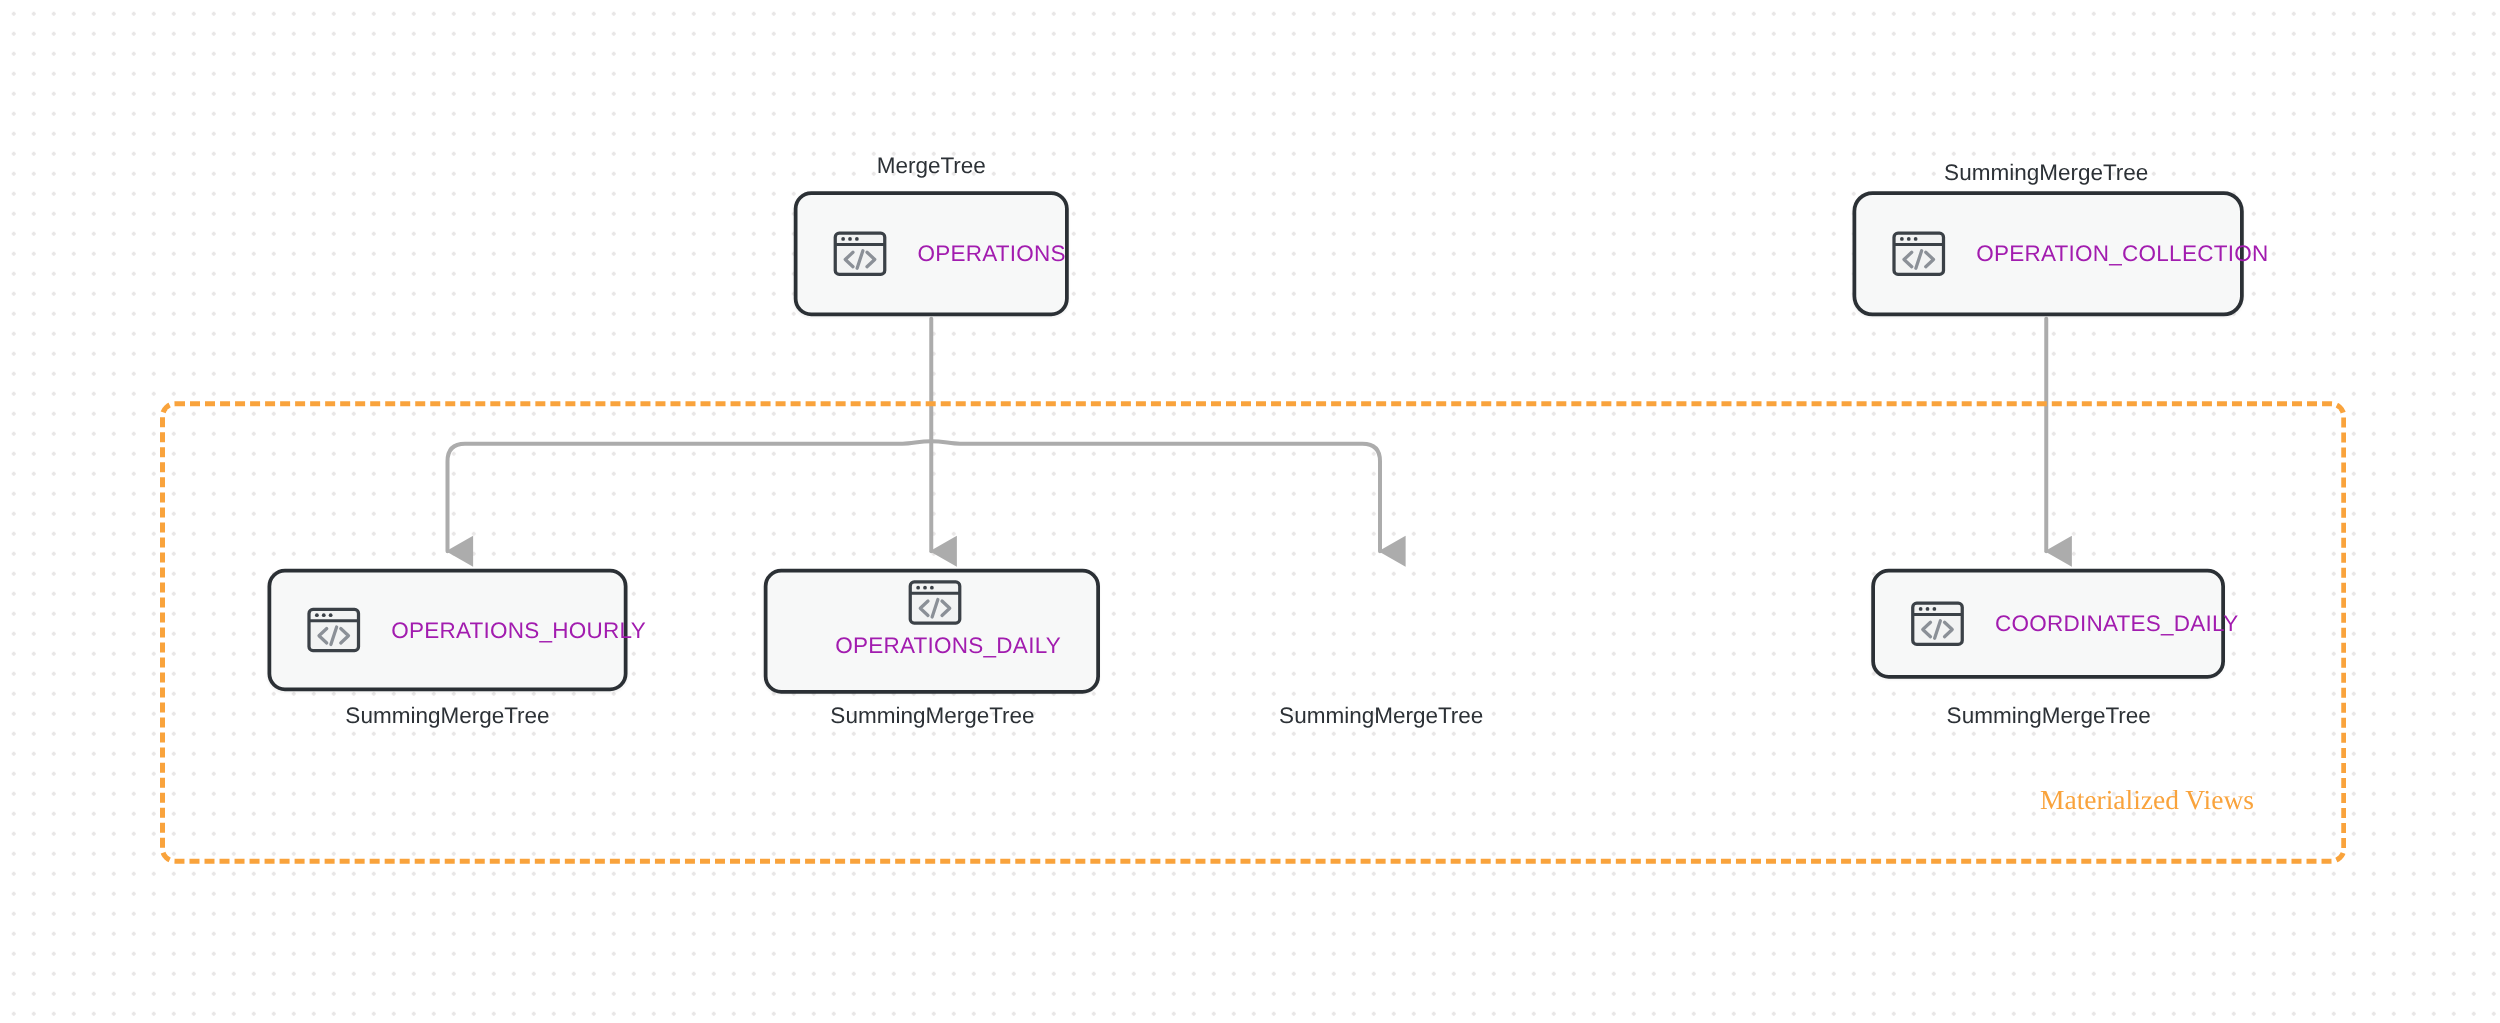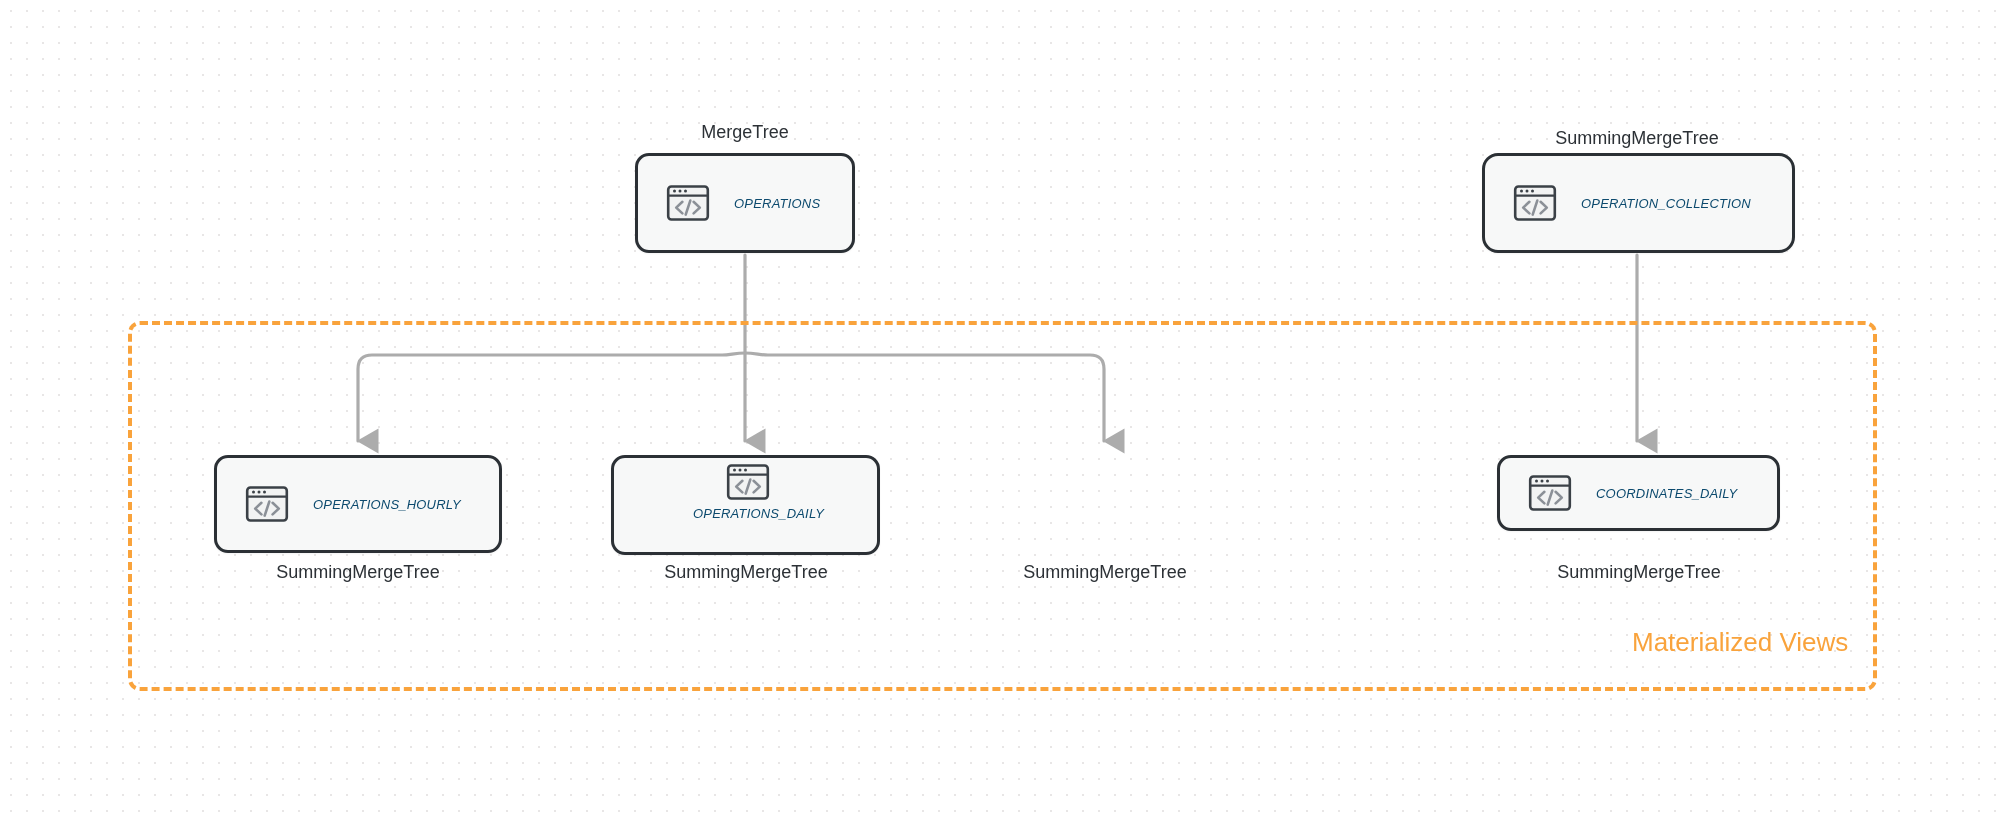--- a/index.html
+++ b/index.html
@@ -32,22 +32,22 @@
   
   .mv-group {
     position: absolute;
     border: 4px dashed #F9A33C;
     border-radius: 12px;
     box-sizing: border-box;
   }
   .mv-group-label {
     position: absolute;
     color: #F9A33C;
-    font-size: 26px;
-    font-family: Liberation Sans, sans-serif;
+    font-size: 22px;
+    font-family: Liberation Serif, serif;
     white-space: nowrap;
   }
 
   
   .node {
     position: absolute;
     box-sizing: border-box;
     background: #f7f8f8;
     border: 3.5px solid #2b3035;
     border-radius: 14px;
@@ -56,23 +56,22 @@
     padding-left: 26px;
     box-shadow: 0 1px 2px rgba(0,0,0,0.05);
   }
   .node-icon {
     flex: 0 0 auto;
     width: 48px;
     height: 48px;
     margin-right: 22px;
   }
   .node-label {
-    font-style: italic;
-    font-size: 13px;
-    color: #0c4a6e;
+    font-size: 18px;
+    color: #a21caf;
     letter-spacing: 0.2px;
     white-space: nowrap;
     font-family: "Liberation Sans", sans-serif;
   }
   .engine-label {
     position: absolute;
     font-size: 18px;
     color: #2c3136;
     white-space: nowrap;
     text-align: center;
@@ -170,21 +169,21 @@
         <path d="M29.6,22.8 L35.8,28.6 L29.6,34.4" fill="none" stroke="#8b9097" stroke-width="2.6" stroke-linecap="round" stroke-linejoin="round"></path>
         <path d="M26.3,21.6 L21.7,35.6" fill="none" stroke="#8b9097" stroke-width="2.6" stroke-linecap="round"></path>
       </svg>
     </span>
     <span class="node-label">OPERATIONS_DAILY</span>
   </div>
   <div class="engine-label" style="left:646px; top:562px; width:200px;">SummingMergeTree</div>
 
   <div class="engine-label" style="left:1005px; top:562px; width:200px;">SummingMergeTree</div>
 
-  <div class="node" style="left:1497px; top:455px; width:283px; height:76px;">
+  <div class="node" style="left:1497px; top:455px; width:283px; height:88px;">
     <span class="node-icon">
       <svg viewBox="0 0 48 48" width="48" height="48" xmlns="http://www.w3.org/2000/svg">
         <rect x="4.2" y="7.5" width="39.6" height="33" rx="3.2" fill="#f2f3f3" stroke="#3b4147" stroke-width="2.6"></rect>
         <path d="M4.2,16.6 L43.8,16.6" stroke="#3b4147" stroke-width="2.4"></path>
         <circle cx="10.5" cy="12.1" r="1.5" fill="#3b4147"></circle>
         <circle cx="16.0" cy="12.1" r="1.5" fill="#3b4147"></circle>
         <circle cx="21.5" cy="12.1" r="1.5" fill="#3b4147"></circle>
         <path d="M18.4,22.8 L12.2,28.6 L18.4,34.4" fill="none" stroke="#8b9097" stroke-width="2.6" stroke-linecap="round" stroke-linejoin="round"></path>
         <path d="M29.6,22.8 L35.8,28.6 L29.6,34.4" fill="none" stroke="#8b9097" stroke-width="2.6" stroke-linecap="round" stroke-linejoin="round"></path>
         <path d="M26.3,21.6 L21.7,35.6" fill="none" stroke="#8b9097" stroke-width="2.6" stroke-linecap="round"></path>

